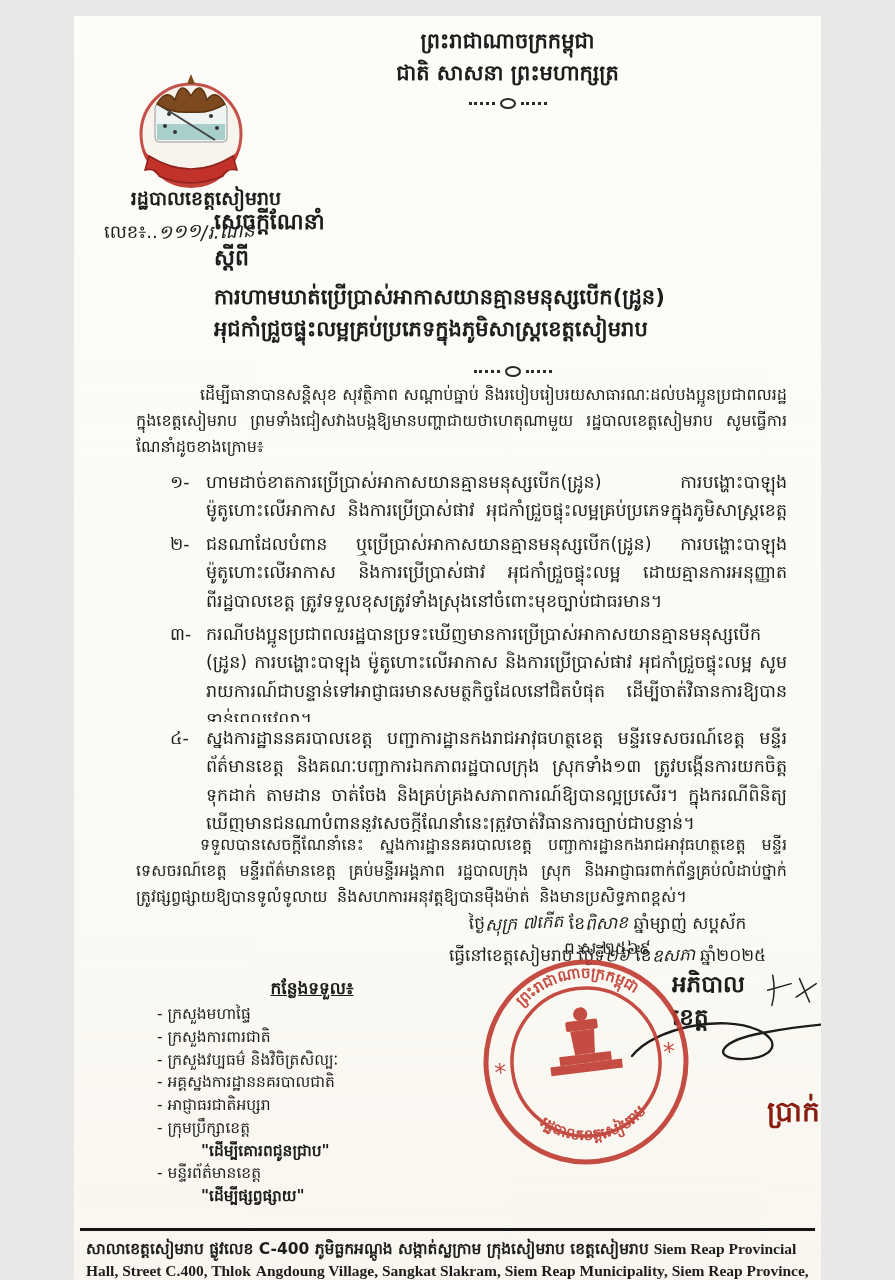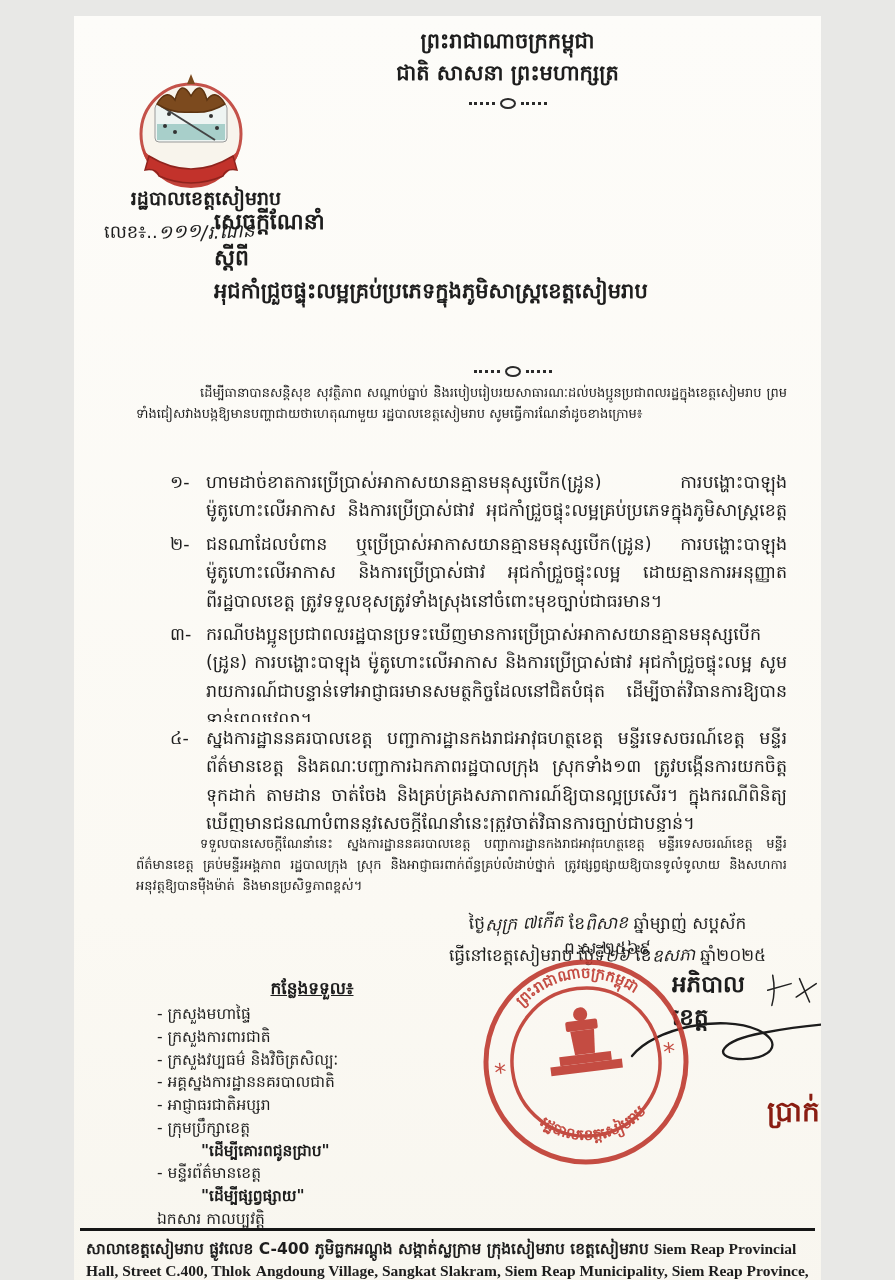--- a/index.html
+++ b/index.html
@@ -15,21 +15,21 @@
   
   .hdr{left:120px;right:0;text-align:center;font-weight:bold;font-size:21px;line-height:1.5;}
   .ornament{display:flex;align-items:center;justify-content:center;gap:5px;}
   .orn-line{width:26px;border-top:3px dotted #2b2b2b;height:0;}
   .orn-core{width:12px;height:7px;border:2px solid #2b2b2b;border-radius:50%;}
   
   .title-block{left:140px;right:10px;text-align:left;}
   .doc-type{font-size:22px;font-weight:bold;}
   .subject{font-size:21px;font-weight:bold;line-height:1.5;}
   
-  .para{left:62px;right:34px;font-size:13px;line-height:1.62;text-align:justify;overflow:hidden;}
+  .para{left:62px;right:34px;font-size:16px;line-height:1.62;text-align:justify;overflow:hidden;}
   .indent{text-indent:64px;}
   .item{left:96px;right:34px;display:flex;font-size:17.5px;line-height:1.62;overflow:hidden;}
   .item .num{width:36px;flex-shrink:0;}
   .item .itext{flex:1;text-align:justify;}
   
   .dateline{left:360px;right:40px;text-align:center;font-size:17px;}
   .gov-title{font-size:23px;font-weight:bold;}
   .gov-name{font-size:28px;font-weight:bold;color:#8a1d12;}
   
   .recips{left:83px;width:310px;font-size:15.5px;line-height:1.47;}
@@ -75,20 +75,21 @@
   </div>
 
   <div class="abs b" style="left:22px;top:170px;width:220px;text-align:center;font-size:19px;">រដ្ឋបាលខេត្តសៀមរាប</div>
   <div class="abs" style="left:30px;top:203px;font-size:18px;">
     <span>លេខ៖..</span><span class="hand" style="font-size:19px;">១១១</span><span class="hand" style="font-size:19px;">/រ.ណន</span>
   </div>
 
   <div class="abs title-block" style="top:192px;">
     <div class="doc-type">សេចក្តីណែនាំ</div>
     <div class="doc-type" style="margin-top:4px;">ស្តីពី</div>
+    <div class="subject" style="margin-top:6px;">ការហាមឃាត់ប្រើប្រាស់អាកាសយានគ្មានមនុស្សបើក(ដ្រូន)</div>
     <div class="subject">អុជកាំជ្រួចផ្ទុះលម្អគ្រប់ប្រភេទក្នុងភូមិសាស្ត្រខេត្តសៀមរាប</div>
   </div>
   <div class="abs ornament" style="top:350px;left:140px;right:10px;">
     <span class="orn-line"></span>
       <span class="orn-core"></span>
       <span class="orn-line"></span>
   </div>
 
   <div class="abs para indent" style="top:366px;height:86px;">ដើម្បីធានាបានសន្តិសុខ សុវត្ថិភាព សណ្តាប់ធ្នាប់ និងរបៀបរៀបរយសាធារណៈដល់បងប្អូនប្រជាពលរដ្ឋក្នុងខេត្តសៀមរាប ព្រមទាំងជៀសវាងបង្កឱ្យមានបញ្ហាជាយថាហេតុណាមួយ រដ្ឋបាលខេត្តសៀមរាប សូមធ្វើការណែនាំដូចខាងក្រោម៖</div>
 
@@ -176,21 +177,20 @@
     <div class="head">កន្លែងទទួល៖</div>
     <div>- ក្រសួងមហាផ្ទៃ</div>
     <div>- ក្រសួងការពារជាតិ</div>
     <div>- ក្រសួងវប្បធម៌ និងវិចិត្រសិល្បៈ</div>
     <div>- អគ្គស្នងការដ្ឋាននគរបាលជាតិ</div>
     <div>- អាជ្ញាធរជាតិអប្សរា</div>
     <div>- ក្រុមប្រឹក្សាខេត្ត</div>
     <div class="rindent">"ដើម្បីគោរពជូនជ្រាប"</div>
     <div>- មន្ទីរព័ត៌មានខេត្ត</div>
     <div class="rindent">"ដើម្បីផ្សព្វផ្សាយ"</div>
-    <div>ឯកសារ កាលប្បវត្តិ</div>
   </div>
 
   <div class="abs footer">
     <span class="kh">សាលាខេត្តសៀមរាប ផ្លូវលេខ C-400 ភូមិធ្លកអណ្តូង សង្កាត់ស្លក្រាម ក្រុងសៀមរាប ខេត្តសៀមរាប</span>
     <span class="en">Siem Reap Provincial Hall, Street C.400, Thlok</span>
     <span class="en">Angdoung Village, Sangkat Slakram, Siem Reap Municipality, Siem Reap Province, Email: srphall@siemreap.gov.kh,Tel: (855) 63 212 999</span>
   </div>
   <div class="footer-bottom-line"></div>
 
 </div>

